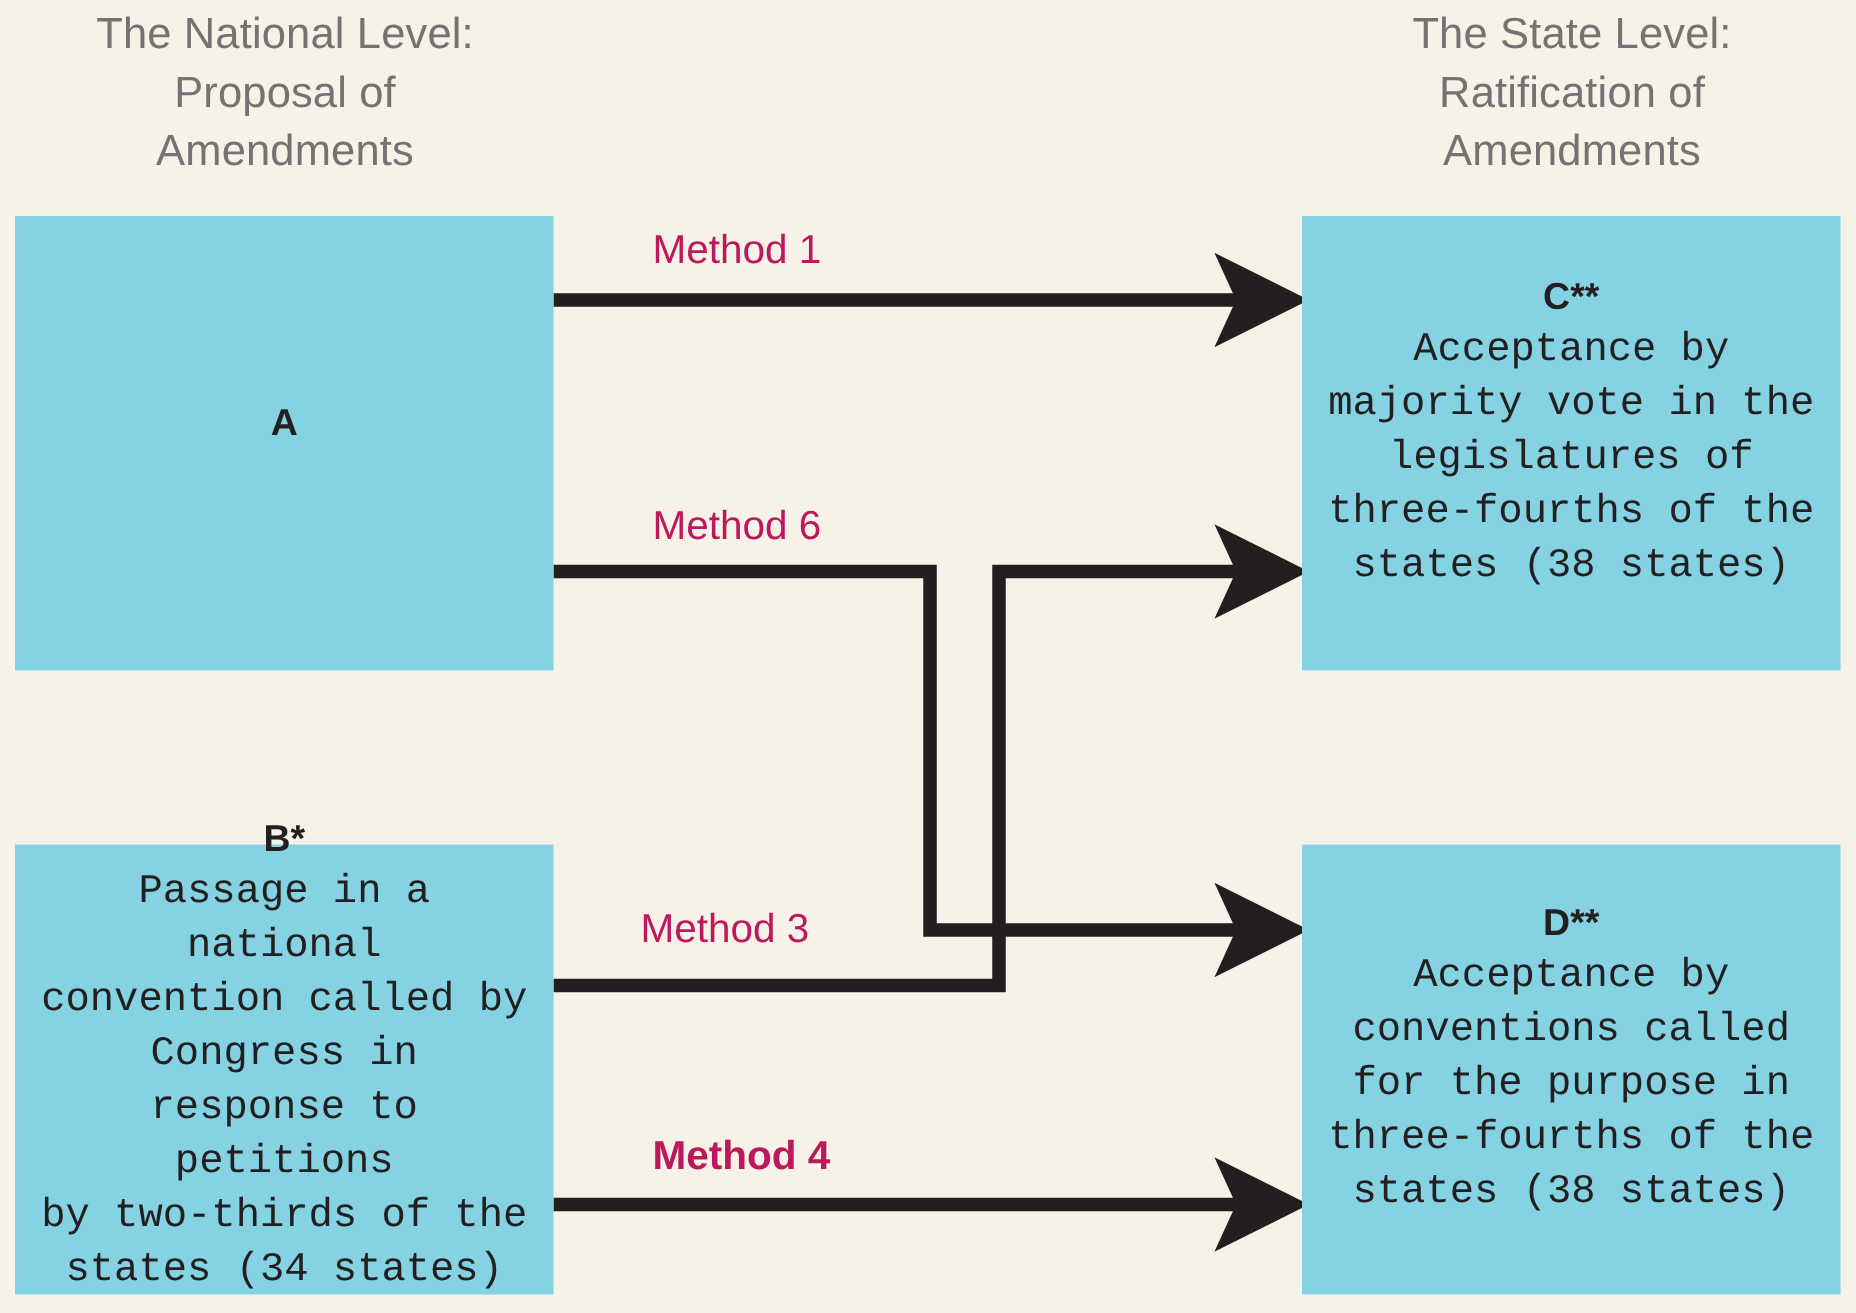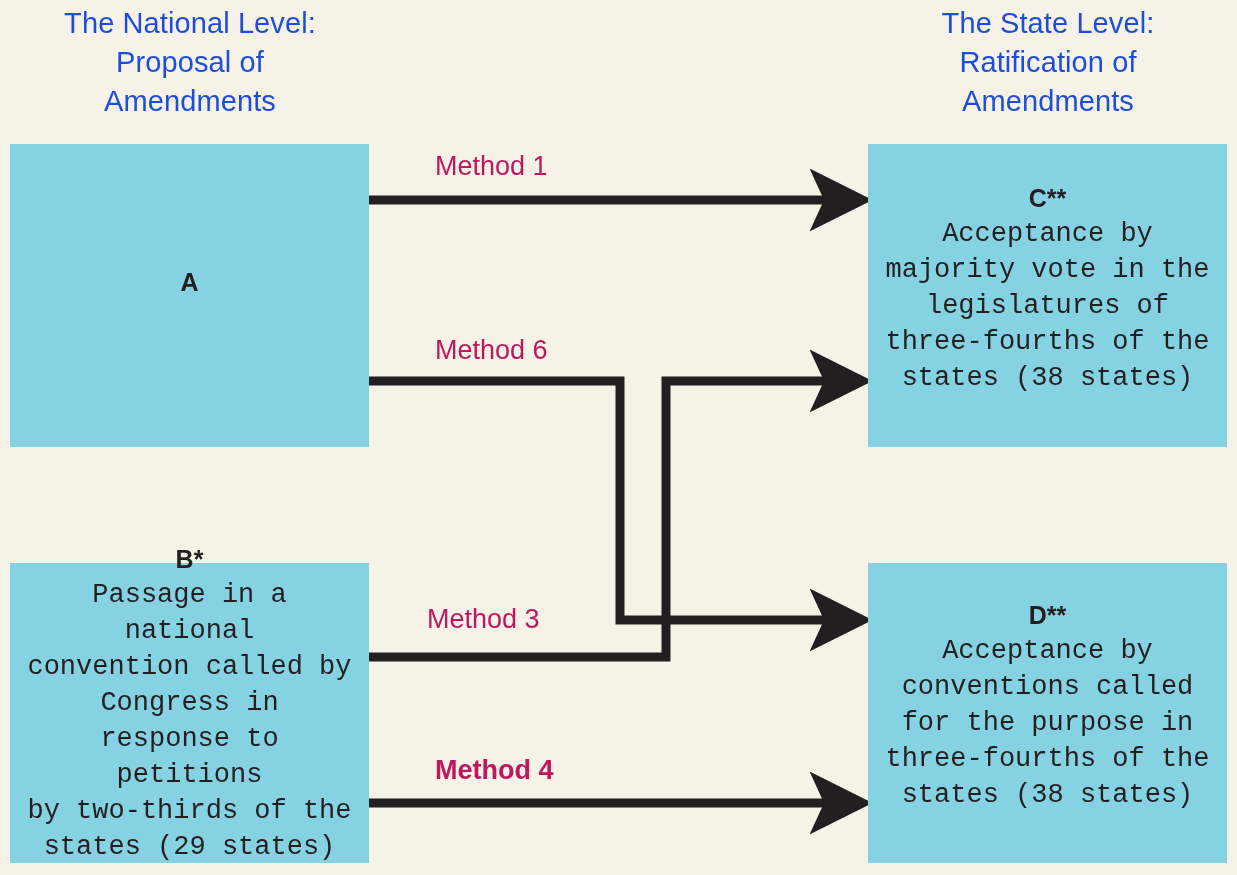--- a/index.html
+++ b/index.html
@@ -18,21 +18,21 @@
     background: #f7f2e8;
     overflow: hidden;
   }
 
   
   .col-heading {
     position: absolute;
     text-align: center;
     font-size: 29px;
     line-height: 39px;
-    color: #1d4ed8;
+    color: #737373;
     font-weight: 400;
     letter-spacing: 0.1px;
     white-space: pre-line;
   }
   #heading-national { left: 10px;  top: 4px;  width: 360px; }
   #heading-state    { left: 868px; top: 4px;  width: 360px; }
 
   
   .node-box {
     position: absolute;
@@ -144,21 +144,21 @@
   </div>
 
   <div class="node-box" id="box-b">
     <div class="node-inner">
       <div class="node-label">B*</div>
       <div class="node-text">Passage in a national
 convention called by
 Congress in
 response to petitions
 by two-thirds of the
-states (29 states)</div>
+states (34 states)</div>
     </div>
   </div>
 
   <div class="node-box" id="box-d">
     <div class="node-inner">
       <div class="node-label">D**</div>
       <div class="node-text">Acceptance by
 conventions called
 for the purpose in
 three-fourths of the

